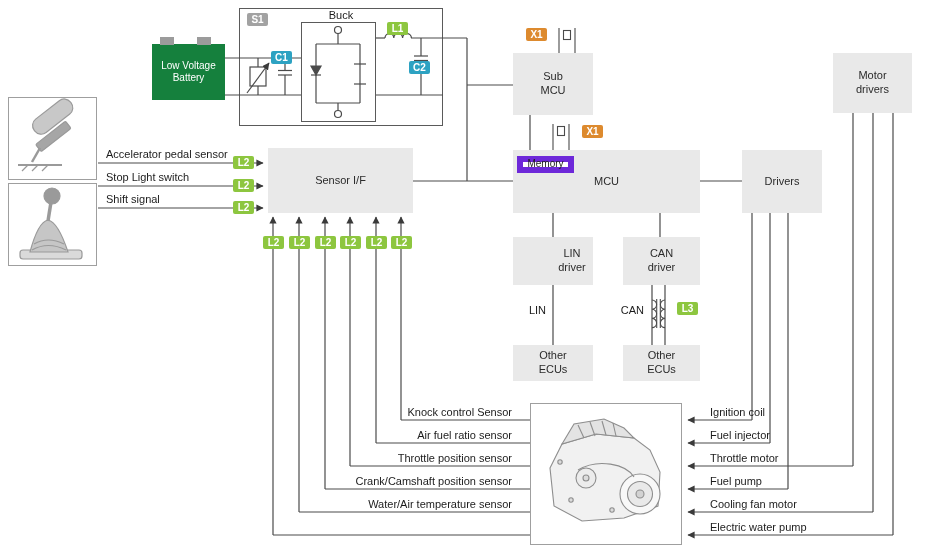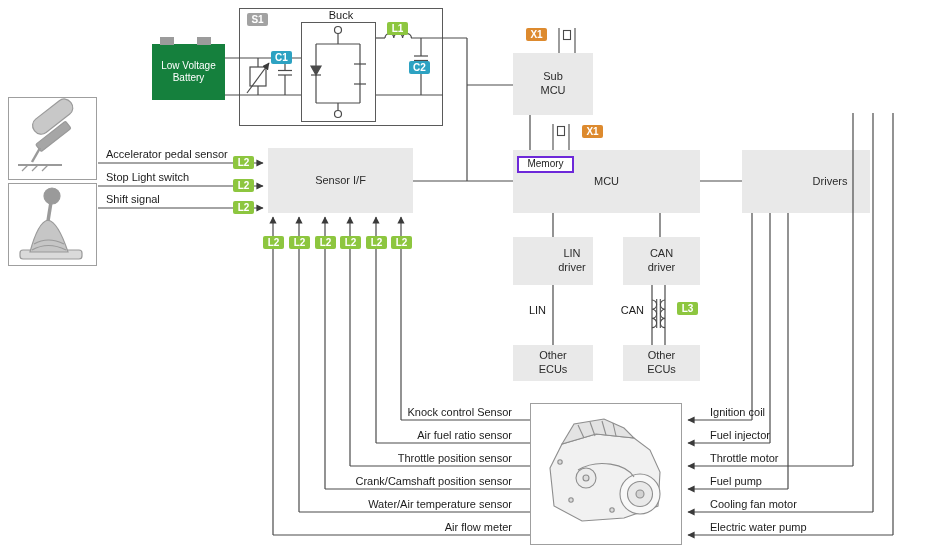--- a/index.html
+++ b/index.html
@@ -17,21 +17,21 @@
   .tag.gray{background:var(--tag-gray,#a2a2a2);}
   .lbl{position:absolute;font-size:11px;color:#1c1c1c;white-space:nowrap;z-index:6;}
   .lbl.r{text-align:right;}
   .lbl.c{text-align:center;}
   .wrap{display:inline-block;text-align:center;}
   .w30{width:32px;} .w40{width:42px;} .w44{width:46px;}
   .battery{position:absolute;background:#15803d;color:#fff;font-size:10px;display:flex;
            align-items:center;justify-content:center;text-align:center;line-height:1.25;}
   .batt-tab{position:absolute;background:#9b9b9b;}
   .memory{position:absolute;left:4px;top:6px;width:57px;height:17px;background:#fff;
-          border:2px solid #6d28d9;font-size:10px;color:#222;display:flex;
+          border:6px solid #6d28d9;font-size:10px;color:#222;display:flex;
           align-items:center;justify-content:center;box-sizing:border-box;}
   svg.wires{position:absolute;left:0;top:0;width:935px;height:558px;pointer-events:none;z-index:4;}
 </style>
 </head>
 <body>
 
 <div id="stage">
 
   <div class="wbox" style="left:239px;top:8px;width:204px;height:118px;"></div>
   <div class="wbox" style="left:301px;top:22px;width:75px;height:100px;"></div>
@@ -51,22 +51,25 @@
 
   <div class="block" style="left:513px;top:53px;width:80px;height:62px;">
     <span class="wrap w30">Sub MCU</span>
   </div>
 
   <div class="block" style="left:513px;top:150px;width:187px;height:63px;">
     <span>MCU</span>
     <div class="memory">Memory</div>
   </div>
 
-
-  <div class="block" style="left:742px;top:150px;width:80px;height:63px;padding-left:48px;">
+  <div class="block" style="left:833px;top:53px;width:79px;height:60px;">
+    <span class="wrap w44">Motor drivers</span>
+  </div>
+
+  <div class="block" style="left:742px;top:150px;width:80px;height:63px;">
     <span>Drivers</span>
   </div>
 
   <div class="block" style="left:513px;top:237px;width:80px;height:48px;justify-content:flex-end;">
     <span class="wrap w40">LIN driver</span>
   </div>
 
   <div class="block" style="left:623px;top:237px;width:77px;height:48px;">
     <span class="wrap w40">CAN driver</span>
   </div>
@@ -256,21 +259,20 @@
   <div class="tag green" style="left:263px;top:236px;">L2</div>
 
   <div class="lbl r" style="left:516px;top:304px;width:30px;">LIN</div>
   <div class="lbl r" style="left:606px;top:304px;width:38px;">CAN</div>
 
   <div class="lbl r" style="left:302px;top:406px;width:210px;">Knock control Sensor</div>
   <div class="lbl r" style="left:302px;top:429px;width:210px;">Air fuel ratio sensor</div>
   <div class="lbl r" style="left:302px;top:452px;width:210px;">Throttle position sensor</div>
   <div class="lbl r" style="left:302px;top:475px;width:210px;">Crank/Camshaft position sensor</div>
   <div class="lbl r" style="left:302px;top:498px;width:210px;">Water/Air temperature sensor</div>
-  <div class="lbl r" style="left:302px;top:521px;width:210px;">Air flow meter</div>
 
   <div class="lbl" style="left:710px;top:406px;">Ignition coil</div>
   <div class="lbl" style="left:710px;top:429px;">Fuel injector</div>
   <div class="lbl" style="left:710px;top:452px;">Throttle motor</div>
   <div class="lbl" style="left:710px;top:475px;">Fuel pump</div>
   <div class="lbl" style="left:710px;top:498px;">Cooling fan motor</div>
   <div class="lbl" style="left:710px;top:521px;">Electric water pump</div>
 
 </div>
 

